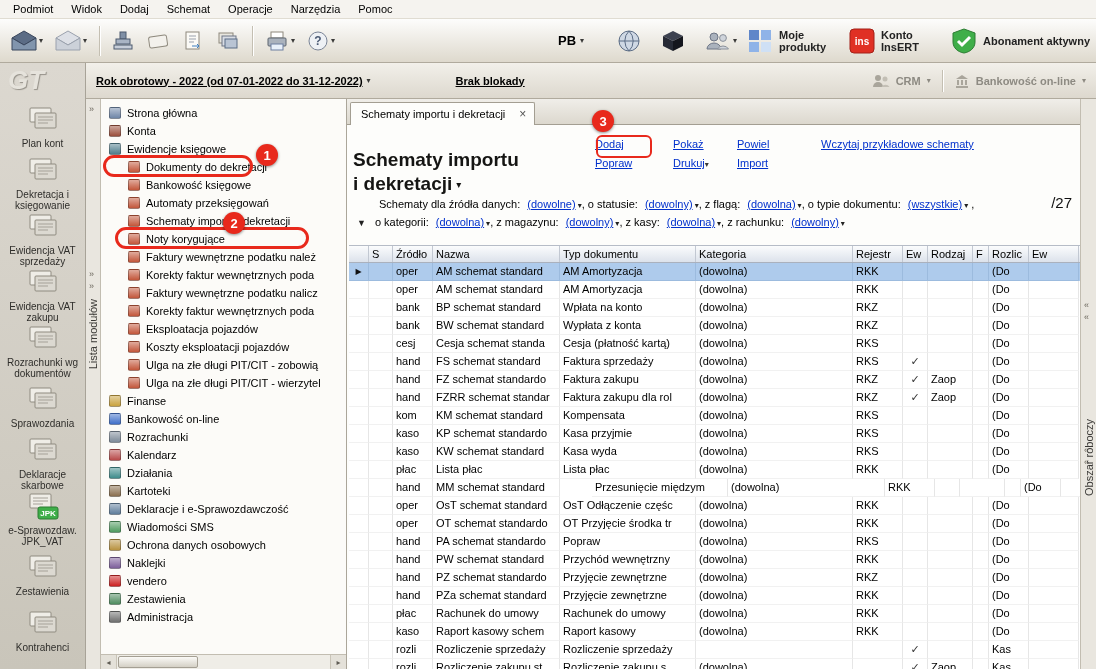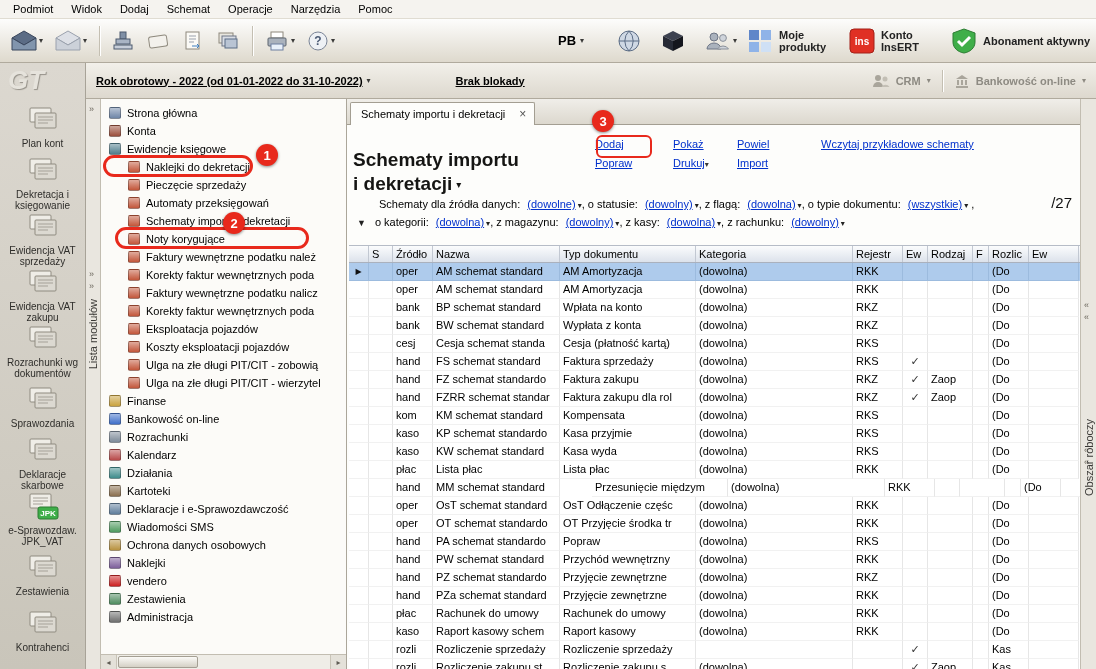--- a/index.html
+++ b/index.html
@@ -351,21 +351,21 @@
                 <path d="M13 12 h15 M13 15 h15 M13 18 h10" stroke="#a5a198" fill="none"></path>
               </svg></span>
             <div class="side-lbl">Kontrahenci</div>
           </div>
         </div>
     </div>
 
     <div class="centercol">
       <div class="contextbar">
         <div class="fiscal">
-          <span class="ulink">Rok obrotowy - 2022  (od 01-01-2022 do 31-10-2022)</span>
+          <span class="ulink">Rok obrotowy - 2022  (od 07-01-2022 do 31-12-2022)</span>
           <span class="drop">▾</span>
         </div>
         <div class="lock">
           <span class="ulink">Brak blokady</span>
         </div>
         <div class="ctx-right">
           <span class="cicon">
               <svg width="18" height="14" viewBox="0 0 18 14">
                 <circle cx="6" cy="4" r="3" fill="#a9a59b"></circle>
                 <path d="M1 13 a5 5 0 0 1 10 0 Z" fill="#a9a59b"></path>
@@ -407,25 +407,25 @@
               <div class="mod-item">
                 <span class="mi-icon" style="background-color: rgb(155, 79, 60);"></span>
                 <span class="mod-lbl">Konta</span>
               </div>
               <div class="mod-item">
                 <span class="mi-icon" style="background-color: rgb(79, 125, 140);"></span>
                 <span class="mod-lbl">Ewidencje księgowe</span>
               </div>
               <div class="mod-item ind1">
                 <span class="mi-icon" style="background-color: rgb(194, 86, 58);"></span>
-                <span class="mod-lbl">Naklejki do dekretacji</span>
-              </div>
-              <div class="mod-item ind1">
-                <span class="mi-icon" style="background-color: rgb(194, 86, 58);"></span>
-                <span class="mod-lbl">Pieczęcie sprzedaży</span>
+                <span class="mod-lbl">Dokumenty do dekretacji</span>
+              </div>
+              <div class="mod-item ind1">
+                <span class="mi-icon" style="background-color: rgb(194, 86, 58);"></span>
+                <span class="mod-lbl">Bankowość księgowe</span>
               </div>
               <div class="mod-item ind1">
                 <span class="mi-icon" style="background-color: rgb(194, 86, 58);"></span>
                 <span class="mod-lbl">Automaty przeksięgowań</span>
               </div>
               <div class="mod-item ind1">
                 <span class="mi-icon" style="background-color: rgb(194, 86, 58);"></span>
                 <span class="mod-lbl">Schematy importu i dekretacji</span>
               </div>
               <div class="mod-item ind1">

